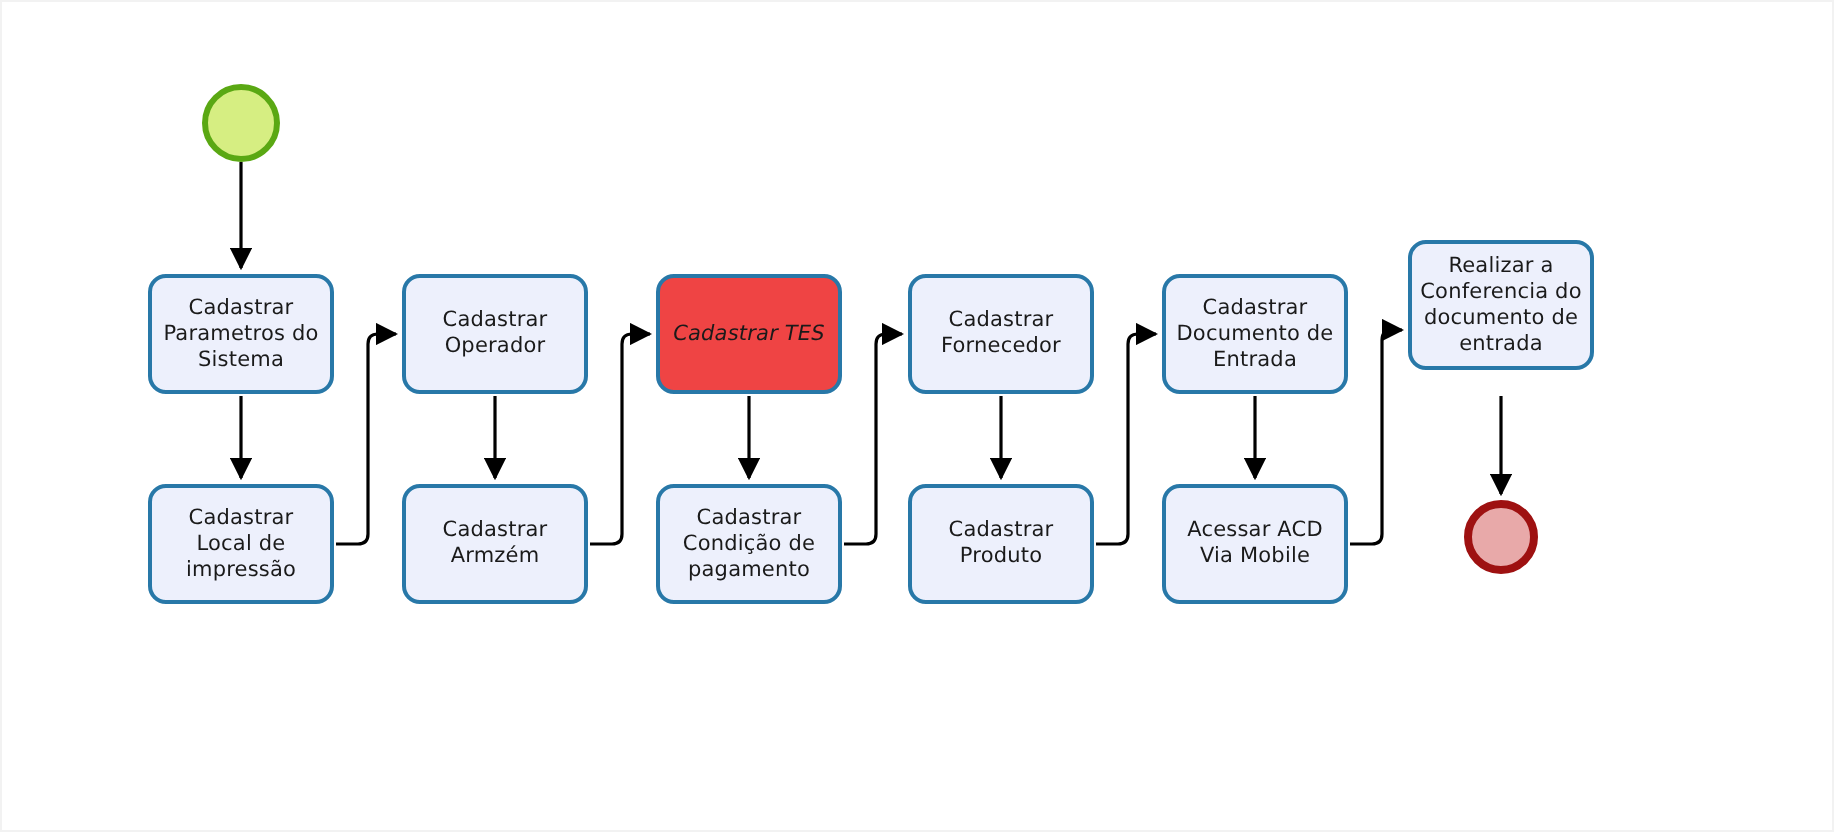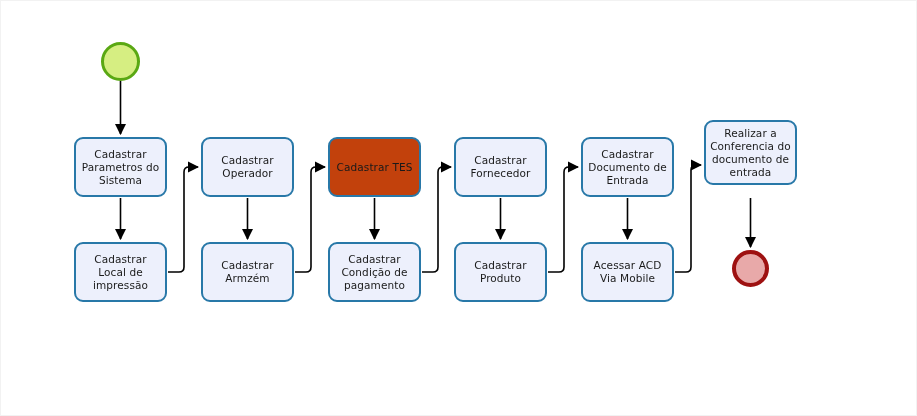--- a/index.html
+++ b/index.html
@@ -117,21 +117,21 @@
 impressão</span>
   </div>
   <div class="task" style="left: 200px; top: 136px; width: 93px; height: 60px; background: rgb(237, 240, 252); border-color: rgb(40, 120, 168); color: rgb(26, 26, 26);">
     <span class="task-label">Cadastrar
 Operador</span>
   </div>
   <div class="task" style="left: 200px; top: 241px; width: 93px; height: 60px; background: rgb(237, 240, 252); border-color: rgb(40, 120, 168); color: rgb(26, 26, 26);">
     <span class="task-label">Cadastrar
 Armzém</span>
   </div>
-  <div class="task" style="left: 327px; top: 136px; width: 93px; height: 60px; background: #c2410c; border-color: rgb(40, 120, 168); color: rgb(26, 26, 26);">
+  <div class="task" style="left: 327px; top: 136px; width: 93px; height: 60px; background: #ef4444; border-color: rgb(40, 120, 168); color: rgb(26, 26, 26); font-style: italic;">
     <span class="task-label">Cadastrar TES</span>
   </div>
   <div class="task" style="left: 327px; top: 241px; width: 93px; height: 60px; background: rgb(237, 240, 252); border-color: rgb(40, 120, 168); color: rgb(26, 26, 26);">
     <span class="task-label">Cadastrar
 Condição de
 pagamento</span>
   </div>
   <div class="task" style="left: 453px; top: 136px; width: 93px; height: 60px; background: rgb(237, 240, 252); border-color: rgb(40, 120, 168); color: rgb(26, 26, 26);">
     <span class="task-label">Cadastrar
 Fornecedor</span>

